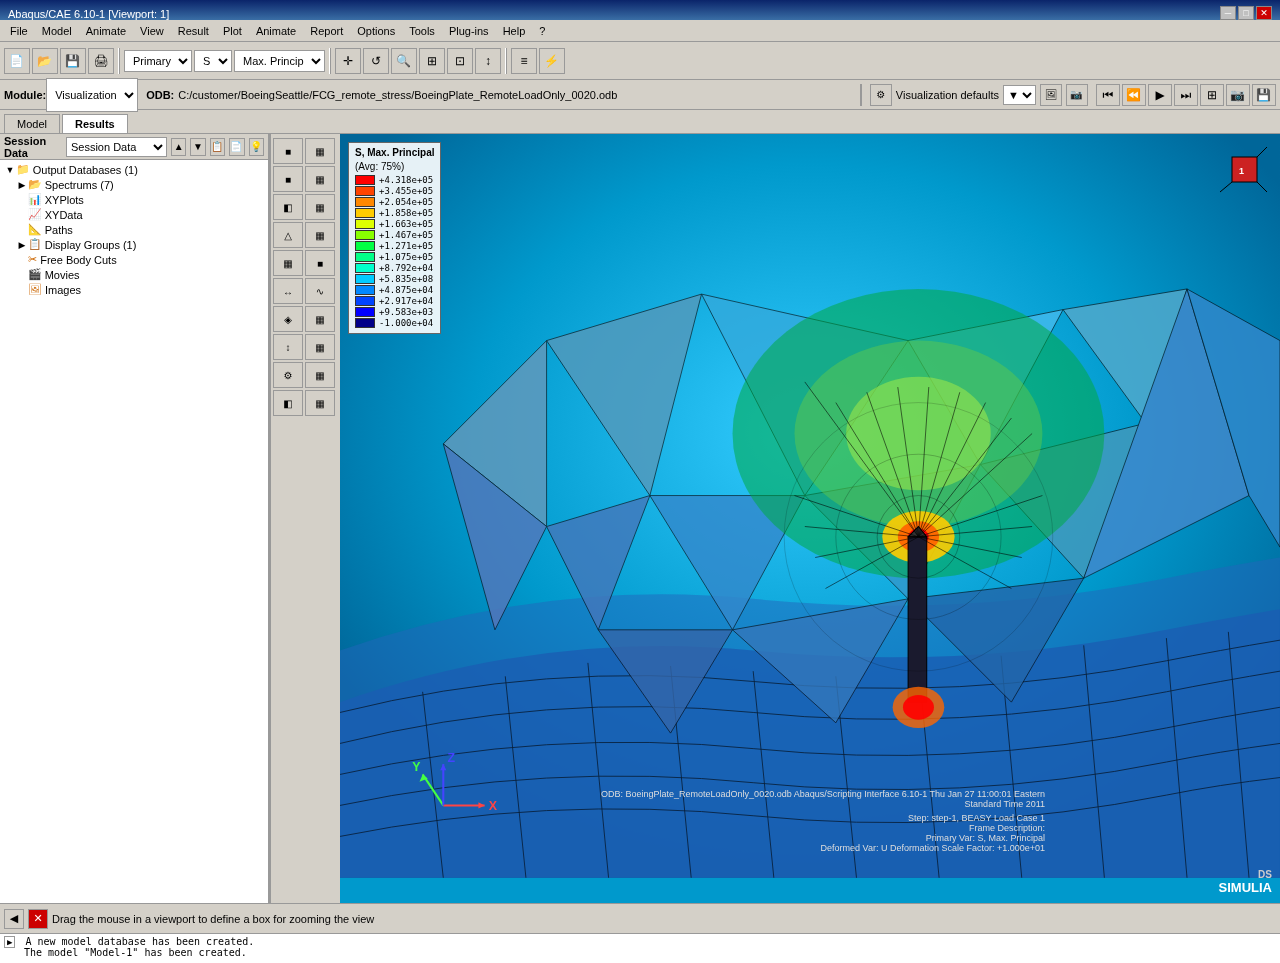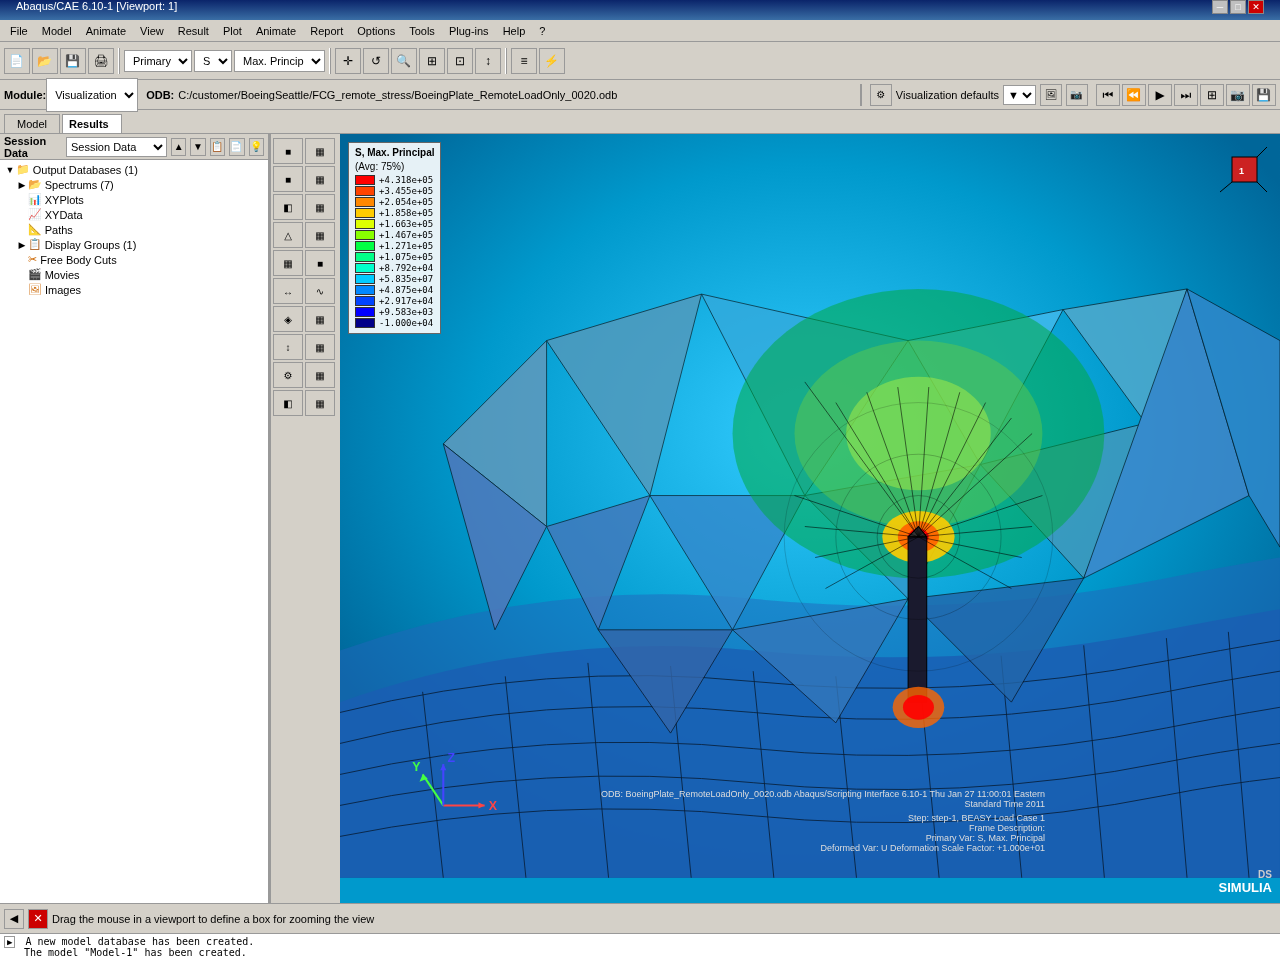--- a/index.html
+++ b/index.html
@@ -3,22 +3,22 @@
   <meta charset="utf-8">
   <style>
     * { margin: 0; padding: 0; box-sizing: border-box; }
     body { width: 1280px; height: 963px; background: #d4d0c8; font-family: 'Arial', sans-serif; font-size: 11px; overflow: hidden; }
 
     
     #title-bar {
       height: 20px;
       background: linear-gradient(to bottom, #0a246a, #3a6ea5);
       display: flex;
-      align-items: flex-start;
-      padding: 0 16px;
+      align-items: flex-end;
+      padding: 0 8px;
       color: white;
       font-size: 11px;
       justify-content: space-between;
     }
     #title-bar .window-controls { display: flex; gap: 2px; }
     #title-bar .win-btn {
       width: 16px; height: 14px; background: #c0c0c0; border: 1px solid #888;
       display: flex; align-items: center; justify-content: center; font-size: 9px; cursor: pointer;
     }
 
@@ -82,21 +82,21 @@
     }
     .tab {
       padding: 3px 12px;
       background: #d4d0c8;
       border: 1px solid #999;
       border-bottom: none;
       font-size: 11px;
       cursor: pointer;
       margin-right: 2px;
     }
-    .tab.active { background: white; font-weight: bold; padding-left: 6px; }
+    .tab.active { background: white; font-weight: bold; }
 
     
     #main-content {
       display: flex;
       height: calc(963px - 20px - 22px - 38px - 30px - 24px - 30px - 30px);
     }
 
     
     #left-panel {
       width: 270px;
@@ -591,21 +591,21 @@
       <div class="legend-row">
         <div class="legend-color" style="background:#00ff88;"></div>
         <span class="legend-val">+1.075e+05</span>
       </div>
       <div class="legend-row">
         <div class="legend-color" style="background:#00ffcc;"></div>
         <span class="legend-val">+8.792e+04</span>
       </div>
       <div class="legend-row">
         <div class="legend-color" style="background:#00ccff;"></div>
-        <span class="legend-val">+5.835e+07</span>
+        <span class="legend-val">+5.835e+08</span>
       </div>
       <div class="legend-row">
         <div class="legend-color" style="background:#0088ff;"></div>
         <span class="legend-val">+4.875e+04</span>
       </div>
       <div class="legend-row">
         <div class="legend-color" style="background:#0044ff;"></div>
         <span class="legend-val">+2.917e+04</span>
       </div>
       <div class="legend-row">

